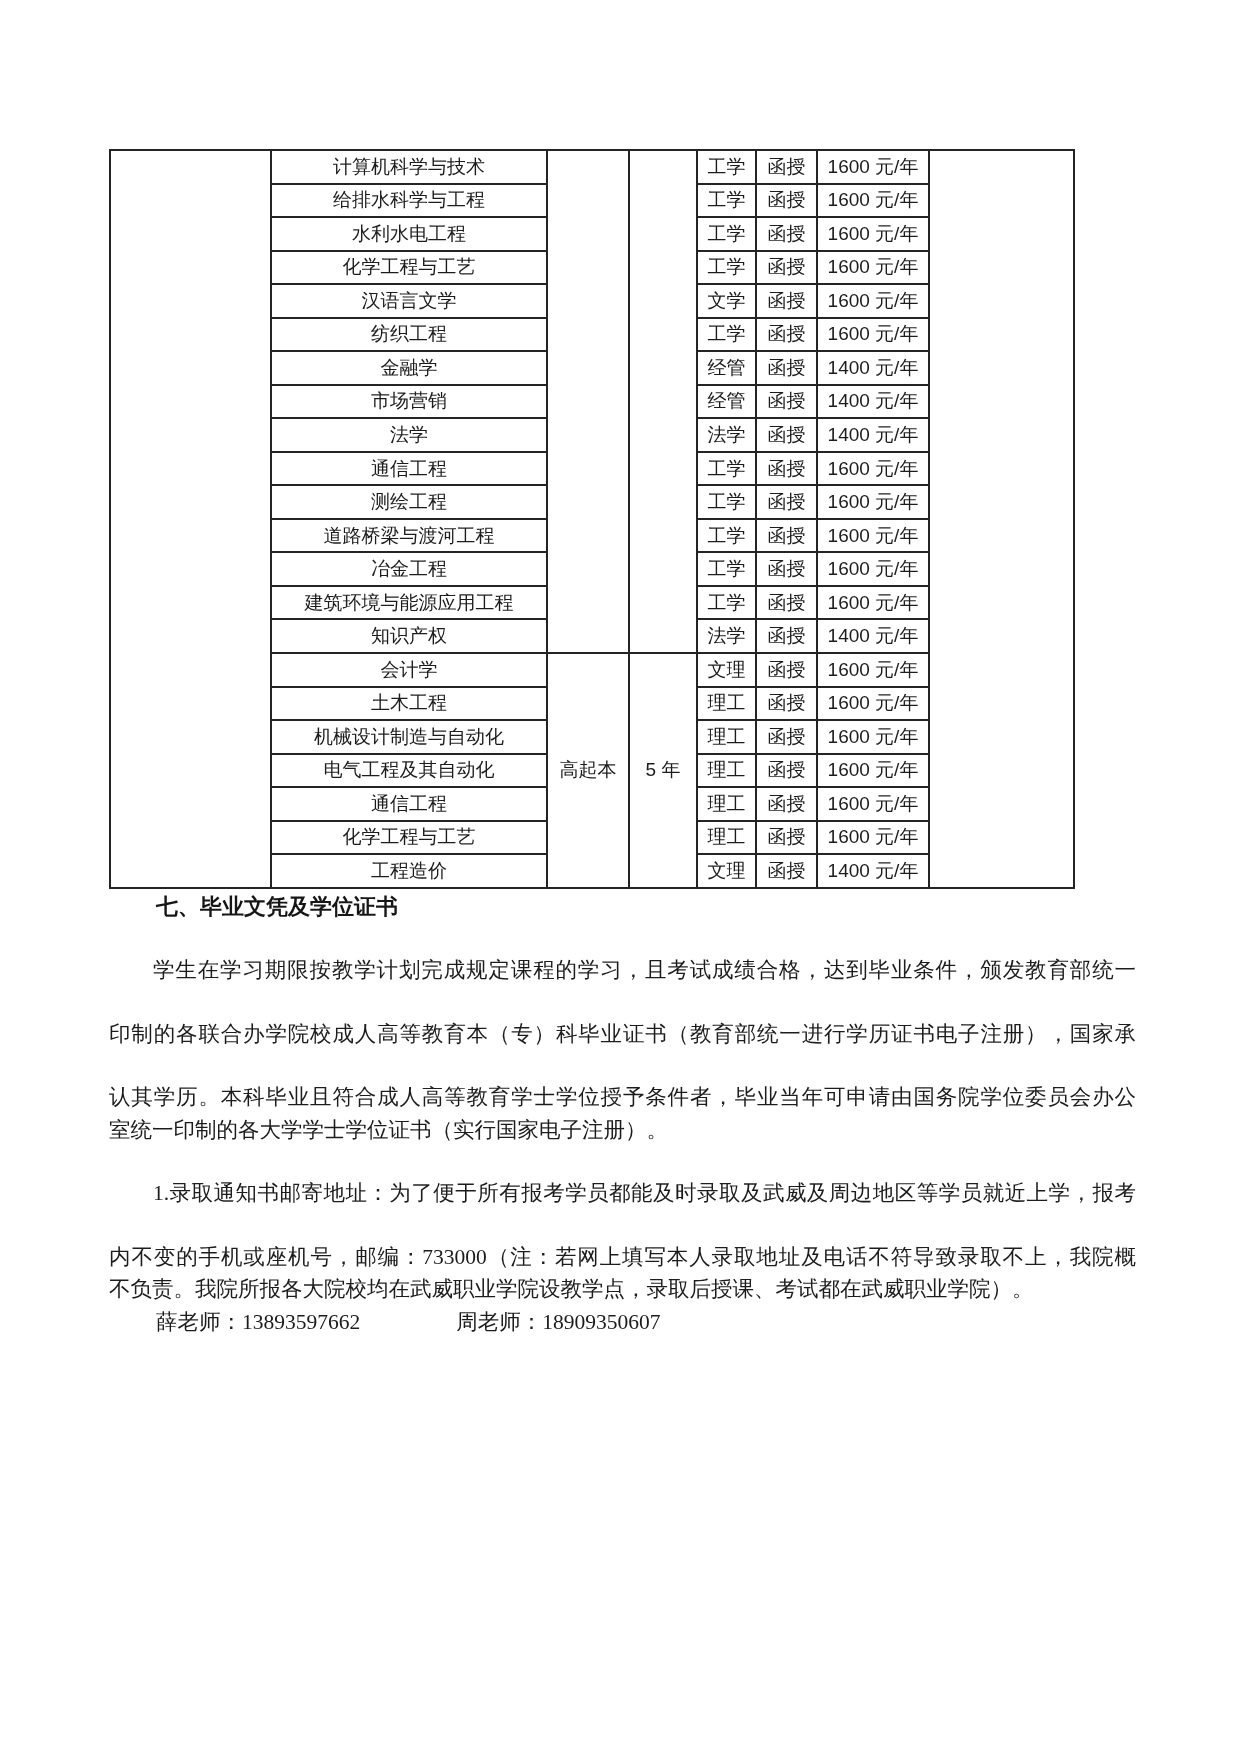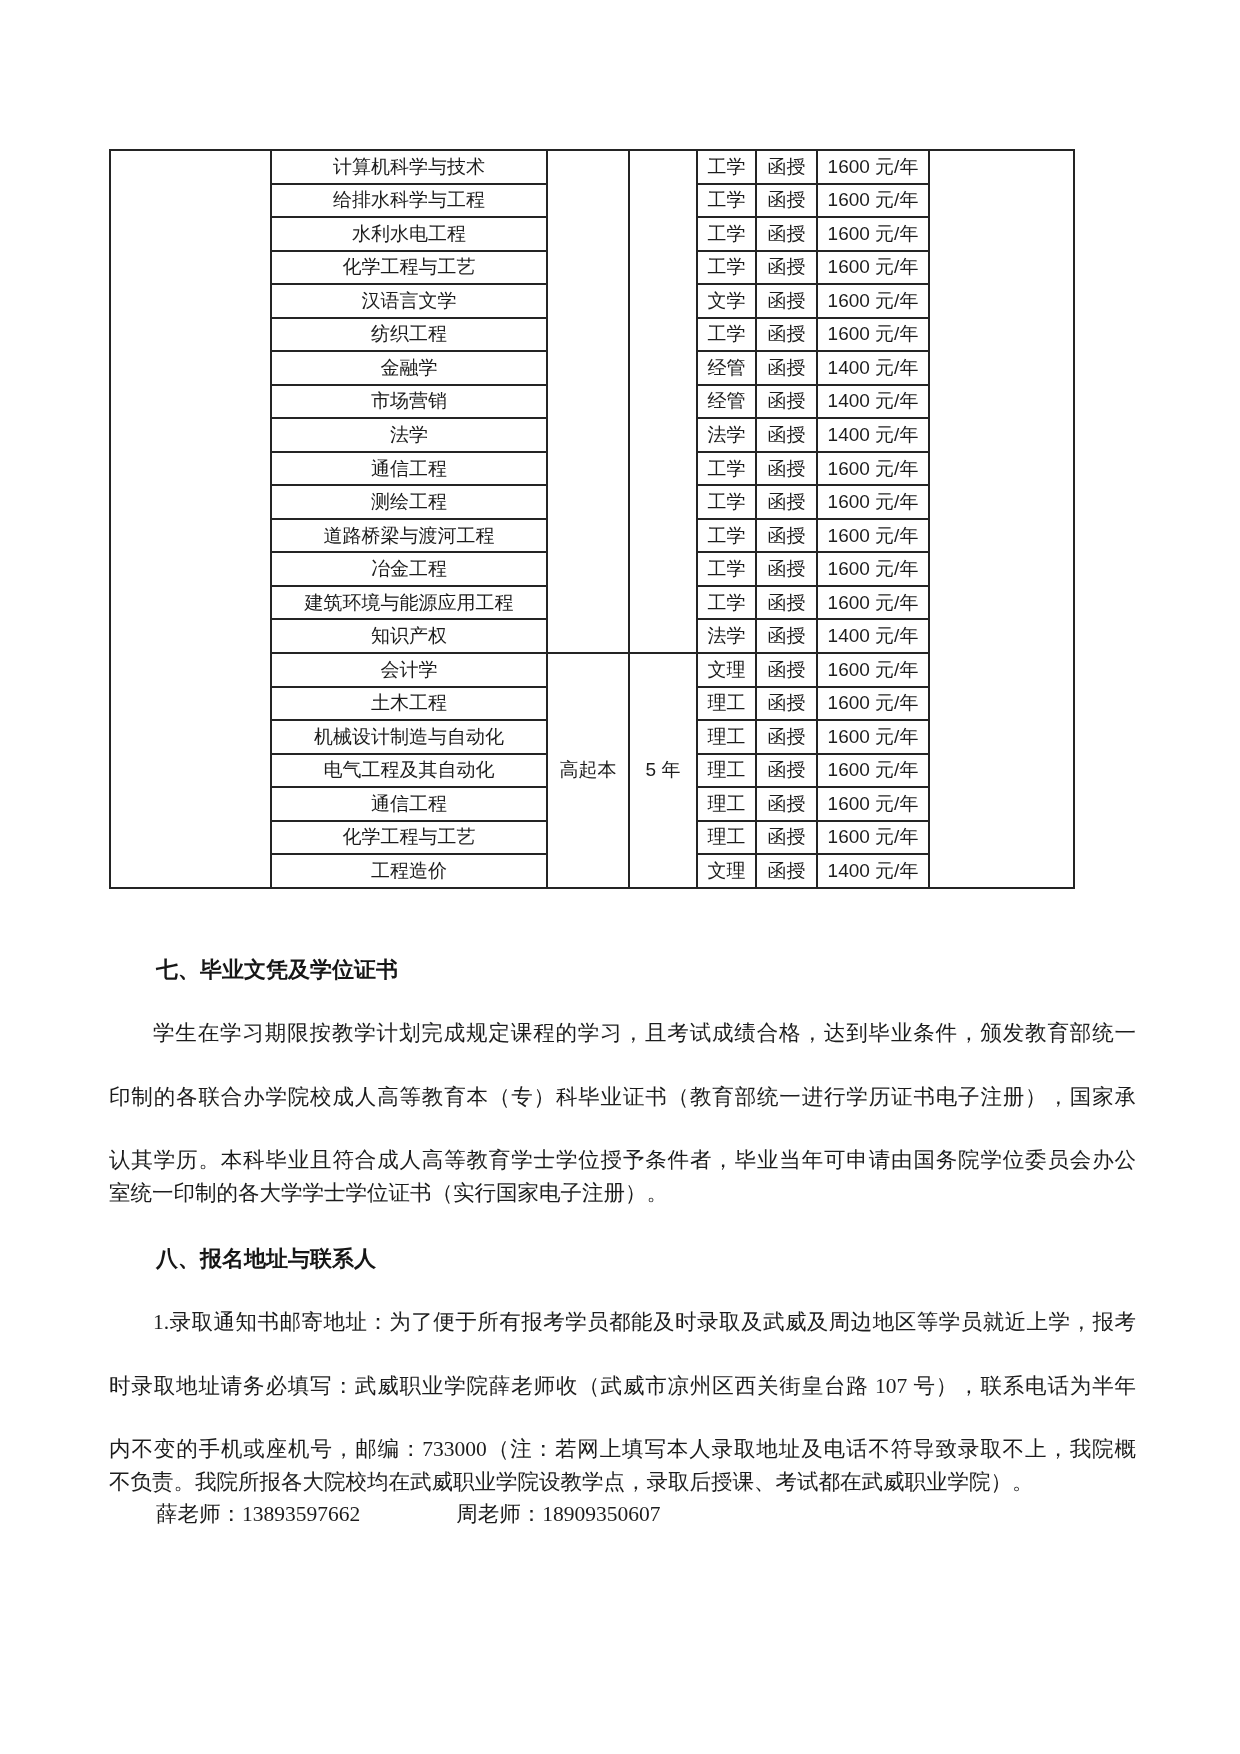--- a/index.html
+++ b/index.html
@@ -42,21 +42,21 @@
   td.c-dur    { width: 66px; }
   td.c-cat    { width: 57px; margin-top: 35px; }
   td.c-mode   { width: 59px; }
   td.c-fee    { width: 110px; border-radius: 15px; }
   td.c-side-r { width: 143px; }
 
   
   .content {
     position: absolute;
     left: 109px;
-    top: 923px;
+    top: 860px;
     width: 1027px;
     font-family: "Liberation Serif", "DejaVu Serif", serif;
     font-size: 21.5px;
     line-height: 32.5px;
     color: #1c1c1c;
   }
   .content h2 {
     margin: 0;
     padding-left: 47px;
     font-family: "Liberation Sans", "DejaVu Sans", sans-serif;
@@ -226,23 +226,21 @@
 
   <div class="content">
     <h2 id="heading-7">七、毕业文凭及学位证书</h2>
     <div id="s7-lines">
         <div class="tline first just">学生在学习期限按教学计划完成规定课程的学习，且考试成绩合格，达到毕业条件，颁发教育部统一</div>
         <div class="tline just">印制的各联合办学院校成人高等教育本（专）科毕业证书（教育部统一进行学历证书电子注册），国家承</div>
         <div class="tline just">认其学历。本科毕业且符合成人高等教育学士学位授予条件者，毕业当年可申请由国务院学位委员会办公</div>
         <div class="tline">室统一印制的各大学学士学位证书（实行国家电子注册）。</div>
       </div>
 
-    <h2 id="heading-8">八、报名地址与联系人</h2>
     <div id="s8-lines">
         <div class="tline first just">1.录取通知书邮寄地址：为了便于所有报考学员都能及时录取及武威及周边地区等学员就近上学，报考</div>
-        <div class="tline just">时录取地址请务必填写：武威职业学院薛老师收（武威市凉州区西关街皇台路 107 号），联系电话为半年</div>
         <div class="tline just">内不变的手机或座机号，邮编：733000（注：若网上填写本人录取地址及电话不符导致录取不上，我院概</div>
         <div class="tline">不负责。我院所报各大院校均在武威职业学院设教学点，录取后授课、考试都在武威职业学院）。</div>
       </div>
     <div class="contacts-line" id="contacts-line"><span class="contact">薛老师：13893597662</span><span class="contact">周老师：18909350607</span></div>
   </div>
 
 </div>
 
 </body></html>

